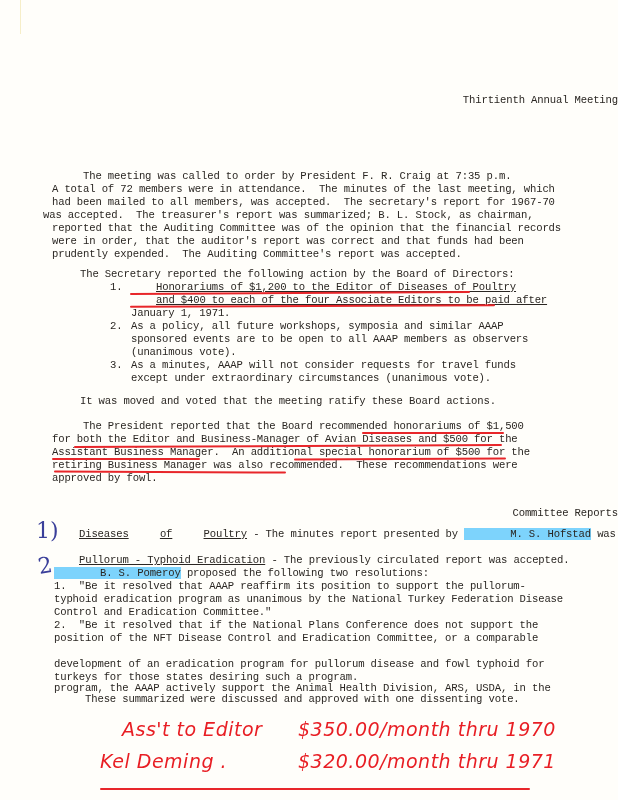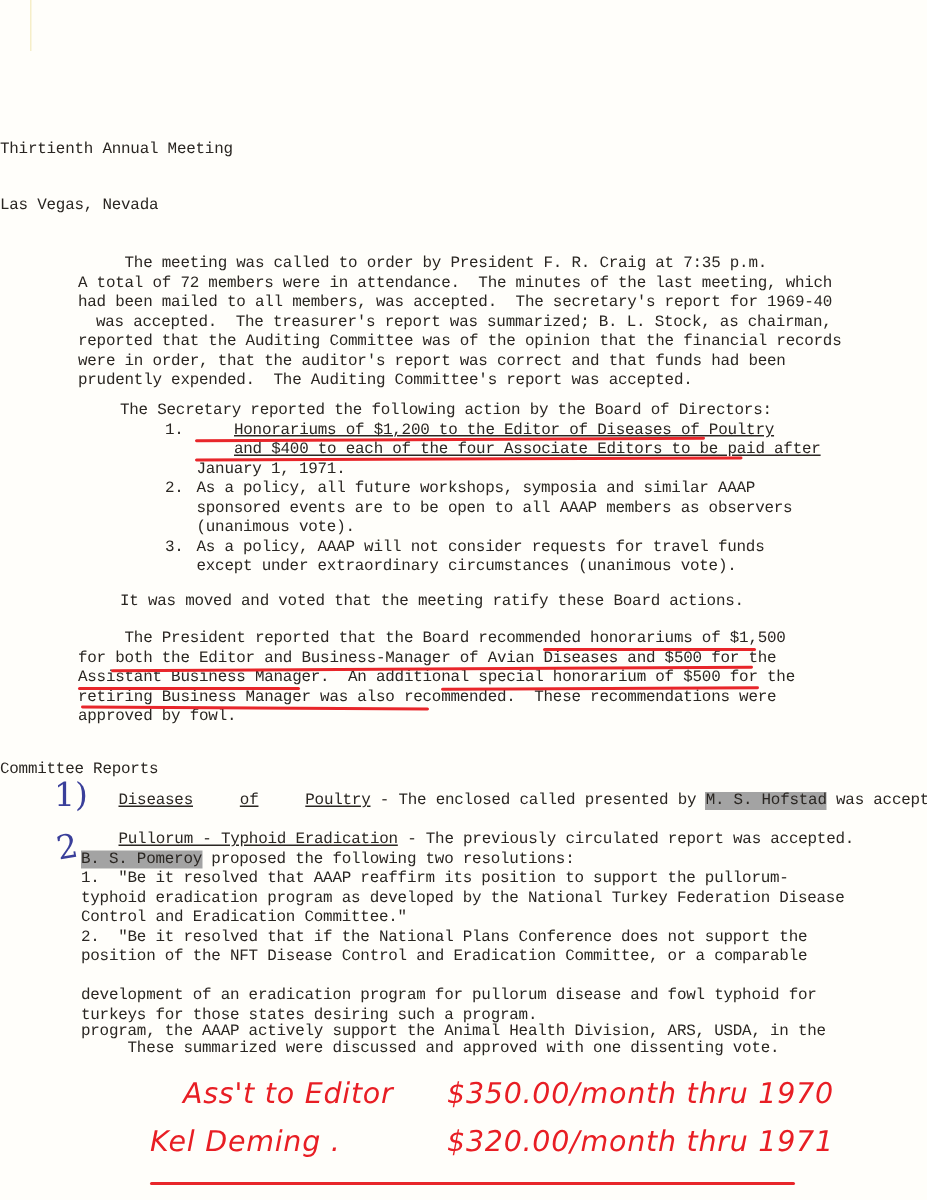--- a/index.html
+++ b/index.html
@@ -5,46 +5,45 @@
   html, body { margin: 0; padding: 0; }
   body {
     width: 618px; height: 800px; overflow: hidden;
     background: #fffefa;
     position: relative;
     font-family: "Liberation Mono", "DejaVu Sans Mono", monospace;
     color: #2a2622;
   }
   .page { position: absolute; left: 0; top: 0; width: 618px; height: 800px; }
   .t { position: absolute; white-space: pre; font-size: 10.6px; line-height: 12px; letter-spacing: -0.15px; }
-  .c { text-align: left; left: 0; width: 618px; }
+  .c { text-align: right; left: 0; width: 618px; }
   .ul { text-decoration: underline; padding-left: 25px; }
-  .hl { background: #a3a3a3; }
+  .hl { background: #7dd3fc; padding-left: 46px; }
   .red { position: absolute; height: 2px; background: #e8262a; border-radius: 1px; }
   .hand {
     position: absolute; white-space: pre; color: #e81e24;
     font-family: "DejaVu Sans", sans-serif; font-style: italic;
     font-size: 19px; letter-spacing: 0.5px;
   }
   .blue { position: absolute; color: #3a3f9a; font-family: "DejaVu Serif", serif; font-size: 22px; }
   .corner { position: absolute; left: 20px; top: 0; width: 4px; height: 34px; border-left: 1px solid #f6eec8; }
 </style>
 </head>
 <body>
 
 <div class="page">
   <div class="corner"></div>
 
   <div class="t c" style="top:94px">Thirtienth Annual Meeting</div>
-  <div class="t c" style="top:131px">Las Vegas, Nevada</div>
 
   <div>
     <div class="t" style="left:52px;top:170px">     The meeting was called to order by President F. R. Craig at 7:35 p.m.</div>
     <div class="t" style="left:52px;top:183px">A total of 72 members were in attendance.  The minutes of the last meeting, which</div>
-    <div class="t" style="left:52px;top:196px">had been mailed to all members, was accepted.  The secretary's report for 1969-40</div>
-    <div class="t" style="left:64px;top:209px">was accepted.  The treasurer's report was summarized; B. L. Stock, as chairman,</div>
+    <div class="t" style="left:52px;top:196px">had been mailed to all members, was accepted.  The secretary's report for 1967-70</div>
+    <div class="t" style="left:43px;top:209px">was accepted.  The treasurer's report was summarized; B. L. Stock, as chairman,</div>
     <div class="t" style="left:52px;top:222px">reported that the Auditing Committee was of the opinion that the financial records</div>
     <div class="t" style="left:52px;top:235px">were in order, that the auditor's report was correct and that funds had been</div>
     <div class="t" style="left:52px;top:248px">prudently expended.  The Auditing Committee's report was accepted.</div>
   </div>
 
   <div>
     <div class="t" style="left:80px;top:268px">The Secretary reported the following action by the Board of Directors:</div>
 
     <div class="t" style="left:110px;top:281px">1.</div>
     <div class="t ul" style="left:131px;top:281px">Honorariums of $1,200 to the Editor of Diseases of Poultry</div>
@@ -52,21 +51,21 @@
     <div class="t" style="left:131px;top:307px">January 1, 1971.</div>
     <div class="red" style="left:130px;top:292px;width:340px;transform:rotate(-0.3deg)"></div>
     <div class="red" style="left:130px;top:305px;width:365px;transform:rotate(-0.2deg)"></div>
 
     <div class="t" style="left:110px;top:320px">2.</div>
     <div class="t" style="left:131px;top:320px">As a policy, all future workshops, symposia and similar AAAP</div>
     <div class="t" style="left:131px;top:333px">sponsored events are to be open to all AAAP members as observers</div>
     <div class="t" style="left:131px;top:346px">(unanimous vote).</div>
 
     <div class="t" style="left:110px;top:359px">3.</div>
-    <div class="t" style="left:131px;top:359px">As a policy, AAAP will not consider requests for travel funds</div>
+    <div class="t" style="left:131px;top:359px">As a minutes, AAAP will not consider requests for travel funds</div>
     <div class="t" style="left:131px;top:372px">except under extraordinary circumstances (unanimous vote).</div>
 
     <div class="t" style="left:80px;top:395px">It was moved and voted that the meeting ratify these Board actions.</div>
   </div>
 
   <div>
     <div class="t" style="left:52px;top:420px">     The President reported that the Board recommended honorariums of $1,500</div>
     <div class="t" style="left:52px;top:433px">for both the Editor and Business-Manager of Avian Diseases and $500 for the</div>
     <div class="t" style="left:52px;top:446px">Assistant Business Manager.  An additional special honorarium of $500 for the</div>
     <div class="t" style="left:52px;top:459px">retiring Business Manager was also recommended.  These recommendations were</div>
@@ -75,28 +74,28 @@
     <div class="red" style="left:74px;top:445px;width:428px;transform:rotate(-0.3deg)"></div>
     <div class="red" style="left:52px;top:458px;width:148px"></div>
     <div class="red" style="left:294px;top:458px;width:212px;transform:rotate(-0.3deg)"></div>
     <div class="red" style="left:54px;top:471px;width:232px;transform:rotate(0.3deg)"></div>
   </div>
 
   <div>
     <div class="t c" style="top:507px">Committee Reports</div>
 
     <div class="blue" style="left:36px;top:518px">1)</div>
-    <div class="t" style="left:54px;top:528px"><span class="ul">Diseases</span> <span class="ul">of</span> <span class="ul">Poultry</span><span> - The enclosed called presented by </span><span class="hl">M. S. Hofstad</span><span> was accepted.</span></div>
+    <div class="t" style="left:54px;top:528px"><span class="ul">Diseases</span> <span class="ul">of</span> <span class="ul">Poultry</span><span> - The minutes report presented by </span><span class="hl">M. S. Hofstad</span><span> was accepted.</span></div>
 
     <div class="blue" style="left:38px;top:553px;transform:rotate(-10deg)">2</div>
     <div class="t" style="left:54px;top:554px"><span class="ul">Pullorum - Typhoid Eradication</span><span> - The previously circulated report was accepted.</span></div>
     <div class="t" style="left:54px;top:567px"><span class="hl">B. S. Pomeroy</span><span> proposed the following two resolutions:</span></div>
 
     <div class="t" style="left:54px;top:580px">1.  "Be it resolved that AAAP reaffirm its position to support the pullorum-</div>
-    <div class="t" style="left:54px;top:593px">typhoid eradication program as developed by the National Turkey Federation Disease</div>
+    <div class="t" style="left:54px;top:593px">typhoid eradication program as unanimous by the National Turkey Federation Disease</div>
     <div class="t" style="left:54px;top:606px">Control and Eradication Committee."</div>
     <div class="t" style="left:54px;top:619px">2.  "Be it resolved that if the National Plans Conference does not support the</div>
     <div class="t" style="left:54px;top:632px">position of the NFT Disease Control and Eradication Committee, or a comparable</div>
     <div class="t" style="left:54px;top:682px">program, the AAAP actively support the Animal Health Division, ARS, USDA, in the</div>
     <div class="t" style="left:54px;top:658px">development of an eradication program for pullorum disease and fowl typhoid for</div>
     <div class="t" style="left:54px;top:671px">turkeys for those states desiring such a program.</div>
 
     <div class="t" style="left:54px;top:693px">     These summarized were discussed and approved with one dissenting vote.</div>
   </div>
 

